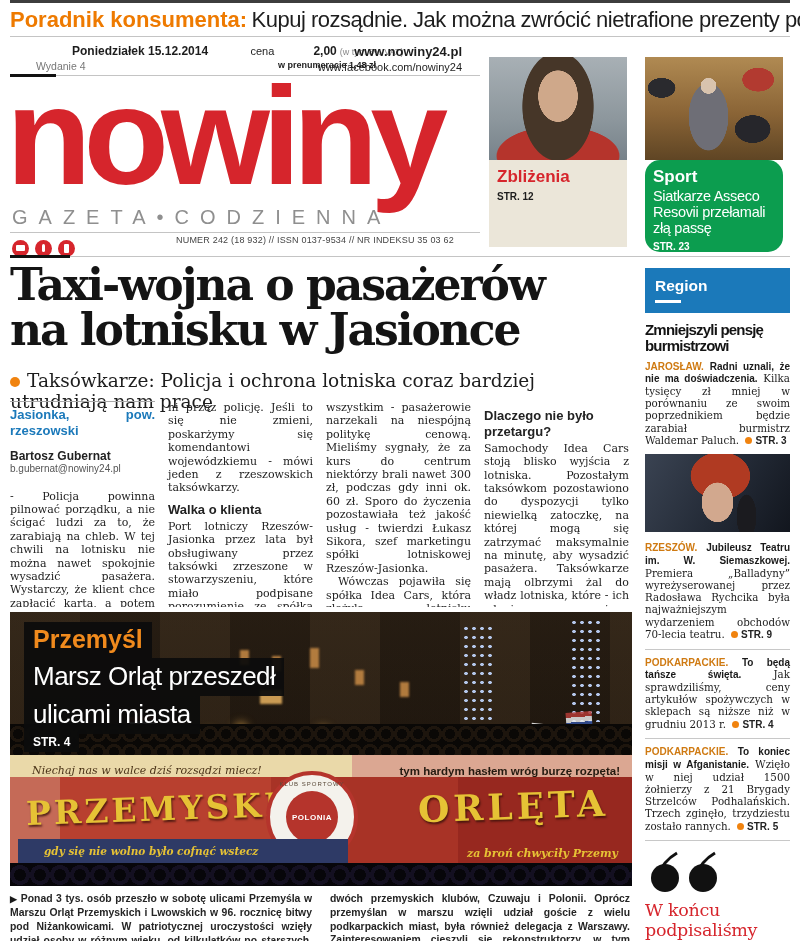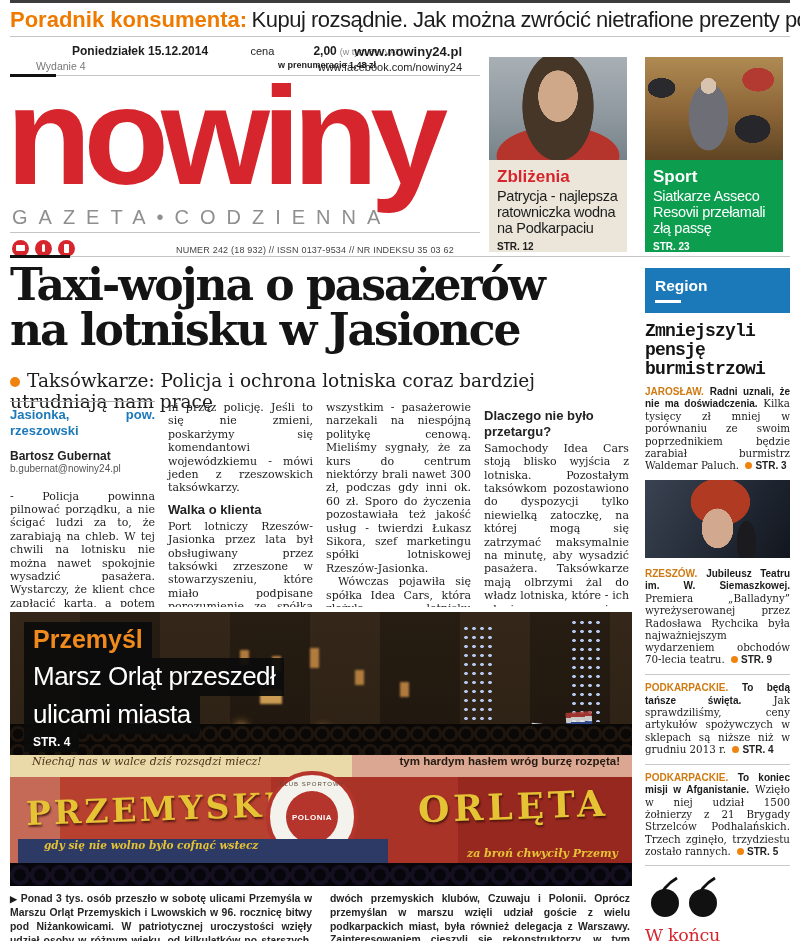--- a/index.html
+++ b/index.html
@@ -34,21 +34,21 @@
   .promo .pg { font-size:10px; font-weight:bold; margin-top:4px; }
   .promo1 { left:489px; }
   .promo1 .cap { background:#ebe6d9; }
   .promo1 .sec { color:#d6252c; }
   .promo1 .ph { background:
       radial-gradient(ellipse 20px 26px at 50% 38%, #cfa88a 0 98%, transparent 100%),
       radial-gradient(ellipse 36px 55px at 50% 48%, #463628 0 98%, transparent 100%),
       radial-gradient(ellipse 62px 30px at 50% 96%, #b5342c 0 98%, transparent 100%),
       linear-gradient(180deg,#a8b0b5 0%, #8d979d 60%, #77828a 100%); }
   .promo2 { left:645px; }
-  .promo2 .cap { background:#0c9d4f; color:#fff; }
+  .promo2 .cap { background:#0c9d4f; color:#fff;border-radius:15px; }
   .promo2 .sec { color:#fff; }
   .promo2 .ph { background:
       radial-gradient(ellipse 8px 8px at 46% 28%, #d8c3ae 0 98%, transparent 100%),
       radial-gradient(ellipse 20px 34px at 46% 58%, #6e6e76 0 98%, transparent 100%),
       radial-gradient(ellipse 6px 14px at 46% 52%, #f2f2f2 0 98%, transparent 100%),
       radial-gradient(ellipse 16px 12px at 82% 22%, #b23a30 0 98%, transparent 100%),
       radial-gradient(ellipse 14px 10px at 12% 30%, #2a2a2e 0 98%, transparent 100%),
       radial-gradient(ellipse 18px 14px at 78% 70%, #26262b 0 98%, transparent 100%),
       linear-gradient(180deg,#b08a52 0%, #8a6436 55%, #5f4524 100%); }
 
@@ -57,21 +57,21 @@
   .mastrule1::before { content:""; position:absolute; left:0; top:-1px; width:46px; height:3px; background:#111; }
   .logo { position:absolute; left:6px; top:66px; font-size:140px; line-height:1; font-weight:bold; color:#d6252c; letter-spacing:-8px; }
   .tagline { position:absolute; left:12px; top:206px; font-size:20px; letter-spacing:11px; color:#8f8f8f; }
   .mastrule2 { top:232px; left:10px; width:470px; }
   .micons { position:absolute; left:12px; top:240px; display:flex; gap:6px; }
   .micon { width:17px; height:17px; border-radius:50%; background:#d6252c; position:relative; }
   .micon::before { content:""; position:absolute; background:#fff; }
   .micon.m1::before { left:4px; top:5px; width:9px; height:6px; border-radius:1px; }
   .micon.m2::before { left:7px; top:4px; width:3px; height:8px; border-radius:2px; }
   .micon.m3::before { left:6px; top:4px; width:5px; height:9px; border-radius:1px; }
-  .numer { position:absolute; left:176px; top:245px; font-size:9px; color:#444; letter-spacing:0.2px; }
+  .numer { position:absolute; left:176px; top:235px; font-size:9px; color:#444; letter-spacing:0.2px; }
 
   
   .maindiv { top:256px; left:10px; right:10px; }
   .maindiv::before { content:""; position:absolute; left:0; top:-1px; width:60px; height:3px; background:#111; }
   .headline { position:absolute; left:10px; top:262px; width:625px; font-family:"DejaVu Serif", serif; font-weight:bold; font-size:44px; line-height:1.03; letter-spacing:-2px; color:#141414; }
   .subhead { position:absolute; left:10px; top:370px; width:620px; font-family:"DejaVu Serif", serif; font-size:18.5px; color:#1d1d1d; }
   .bullet { display:inline-block; width:10px; height:10px; border-radius:50%; background:#f0830f; margin-right:7px; }
   .bullet.sm { width:7px; height:7px; margin:0 3px; }
 
   
@@ -95,32 +95,32 @@
     background-size:8px 9px; }
   .glow { position:absolute; width:6px; height:6px; border-radius:50%; background:#ffd37a; box-shadow:0 0 8px 4px rgba(255,190,90,0.55); }
   .flagpl { position:absolute; width:26px; height:34px; background:linear-gradient(180deg,#e9e9e9 0 50%, #c33a35 50% 100%); transform:rotate(6deg); opacity:0.9; }
   .flagtri { position:absolute; width:26px; height:15px; background:linear-gradient(180deg,#b23a35 0 33%, #e9e9e9 33% 66%, #33519e 66% 100%); transform:rotate(-4deg); opacity:0.85; }
   .crowd { position:absolute; left:0; top:112px; width:100%; height:38px;
     background: repeating-radial-gradient(circle at 8px 10px, #0a0806 0 5px, #1d150d 5px 8px);
     background-size:16px 18px; }
   .bannerflag { position:absolute; left:0; top:143px; width:622px; height:108px;
     background: linear-gradient(90deg, #c56a57 0 8%, #b8402f 8% 42%, #a83326 42% 72%, #97281f 72% 100%); }
   .bf-top { position:absolute; left:0; top:0; width:100%; height:22px;
-    background: linear-gradient(90deg, #ead9a9 0 55%, #dba792 55% 100%); display:flex; justify-content:space-between; align-items:flex-start; }
+    background: linear-gradient(90deg, #ead9a9 0 55%, #dba792 55% 100%); display:flex; justify-content:space-between; align-items:flex-end; }
   .bf-top .lt { font-family:"DejaVu Serif", serif; font-style:italic; font-size:11px; color:#4a3318; margin-left:22px; }
   .bf-top .rt { font-family:Liberation Sans, sans-serif; font-weight:bold; font-size:11.5px; color:#241a10; margin-right:12px; }
   .bigword { position:absolute; font-family:"DejaVu Serif", serif; font-weight:bold; color:#e6c235; text-shadow:1px 2px 2px rgba(50,15,8,0.75); transform:rotate(-2deg); }
   .w1 { left:16px; top:34px; font-size:33px; letter-spacing:3px; }
   .w2 { left:408px; top:30px; font-size:36px; letter-spacing:4px; }
   .emblem { position:absolute; left:256px; top:16px; width:92px; height:92px; border-radius:50%;
     background:#f4f2ec; border:4px solid #b5342c; display:flex; align-items:center; justify-content:center; }
   .emblem .core { width:52px; height:52px; border-radius:50%; background:#b5342c; color:#fff; font-size:8px; font-weight:bold; display:flex; align-items:center; justify-content:center; letter-spacing:0.5px; }
   .emblem .ring-t { position:absolute; top:6px; width:100%; text-align:center; font-size:6px; color:#5a4a3a; letter-spacing:1px; }
   .emblem .ring-b { position:absolute; bottom:6px; width:100%; text-align:center; font-size:6px; color:#5a4a3a; letter-spacing:1px; }
-  .bf-bl { position:absolute; left:8px; bottom:0; width:370px; height:24px; background:#2e3a66; display:flex; align-items:flex-start; }
+  .bf-bl { position:absolute; left:8px; bottom:0; width:330px; height:24px; background:#2e3a66; display:flex; align-items:center; }
   .bf-bl span { font-family:"DejaVu Serif", serif; font-style:italic; font-weight:bold; font-size:10.5px; color:#e6c235; margin-left:26px; }
   .bf-br { position:absolute; right:14px; bottom:3px; font-family:"DejaVu Serif", serif; font-style:italic; font-weight:bold; font-size:11px; color:#e6c235; }
   .photo-bottom { position:absolute; left:0; bottom:0; width:100%; height:23px;
     background: repeating-radial-gradient(circle at 10px 12px, #07060a 0 6px, #141021 6px 10px); background-size:20px 22px; }
   .overlay { position:absolute; left:14px; top:10px; z-index:5; }
   .overlay .lbl { display:table; background:rgba(12,12,12,0.94); color:#fff; padding:3px 9px 4px 9px; }
   .overlay .city { color:#f08a1d; font-weight:bold; font-size:25px; }
   .overlay .l2 { font-size:26px; letter-spacing:-0.5px; }
   .overlay .pg { font-size:12px; font-weight:bold; padding-top:1px; padding-bottom:3px; }
 
@@ -128,21 +128,21 @@
   .caption { position:absolute; top:892px; font-size:10.4px; font-weight:bold; line-height:1.33; color:#252525; text-align:justify; }
   .cap1 { left:10px; width:302px; }
   .cap2 { left:330px; width:300px; }
   .arr::before { content:"▶ "; font-size:9px; color:#1a1a1a; }
 
   
   .sidebar { position:absolute; left:645px; top:256px; width:145px; }
   .region { margin-top:12px; background:#1b79ba; color:#fff; padding:9px 10px 10px 10px; }
   .region .rl { font-weight:bold; font-size:15.5px; }
   .region .bar { width:26px; height:3px; background:#fff; margin-top:5px; }
-  .sb-head { font-family:Liberation Mono, monospace; font-weight:bold; font-size:18px; line-height:1.05; letter-spacing:-0.8px; color:#141414; margin-top:9px; }
+  .sb-head { font-family:Liberation Sans, sans-serif; font-weight:bold; font-size:15px; line-height:1.05; letter-spacing:-0.8px; color:#141414; margin-top:9px; }
   .brief { font-family:"DejaVu Serif", serif; font-size:10.3px; line-height:1.18; color:#222; text-align:justify; margin-top:6px; }
   .brief .loc { font-family:"Liberation Sans", sans-serif; font-weight:bold; color:#cf7a12; font-size:10px; }
   .brief .bi { font-family:"Liberation Sans", sans-serif; font-weight:bold; color:#1a1a1a; font-size:10px; }
   .brief .pg { font-family:"Liberation Sans", sans-serif; font-weight:bold; font-size:10px; white-space:nowrap; }
   .sb-photo { margin-top:8px; height:78px;
     background:
       radial-gradient(ellipse 16px 20px at 50% 62%, #d2a88e 0 98%, transparent 100%),
       radial-gradient(ellipse 30px 24px at 52% 28%, #b03a22 0 98%, transparent 100%),
       radial-gradient(ellipse 10px 22px at 70% 80%, #1b1b1f 0 98%, transparent 100%),
       linear-gradient(120deg,#3a4352 0%, #232a36 55%, #12161e 100%); }
@@ -173,21 +173,20 @@
   </div>
   <div class="info i-web">
     <div class="b">www.nowiny24.pl</div>
     <div style="margin-top:2px;">www.facebook.com/nowiny24</div>
   </div>
 
   <div class="promo promo1">
     <div class="ph"></div>
     <div class="cap">
       <div class="sec">Zbliżenia</div>
-      <div class="t">Patrycja - najlepsza ratowniczka wodna na Podkarpaciu</div>
       <div class="pg">STR. 12</div>
     </div>
   </div>
   <div class="promo promo2">
     <div class="ph"></div>
     <div class="cap">
       <div class="sec">Sport</div>
       <div class="t">Siatkarze Asseco Resovii przełamali złą passę</div>
       <div class="pg">STR. 23</div>
     </div>

